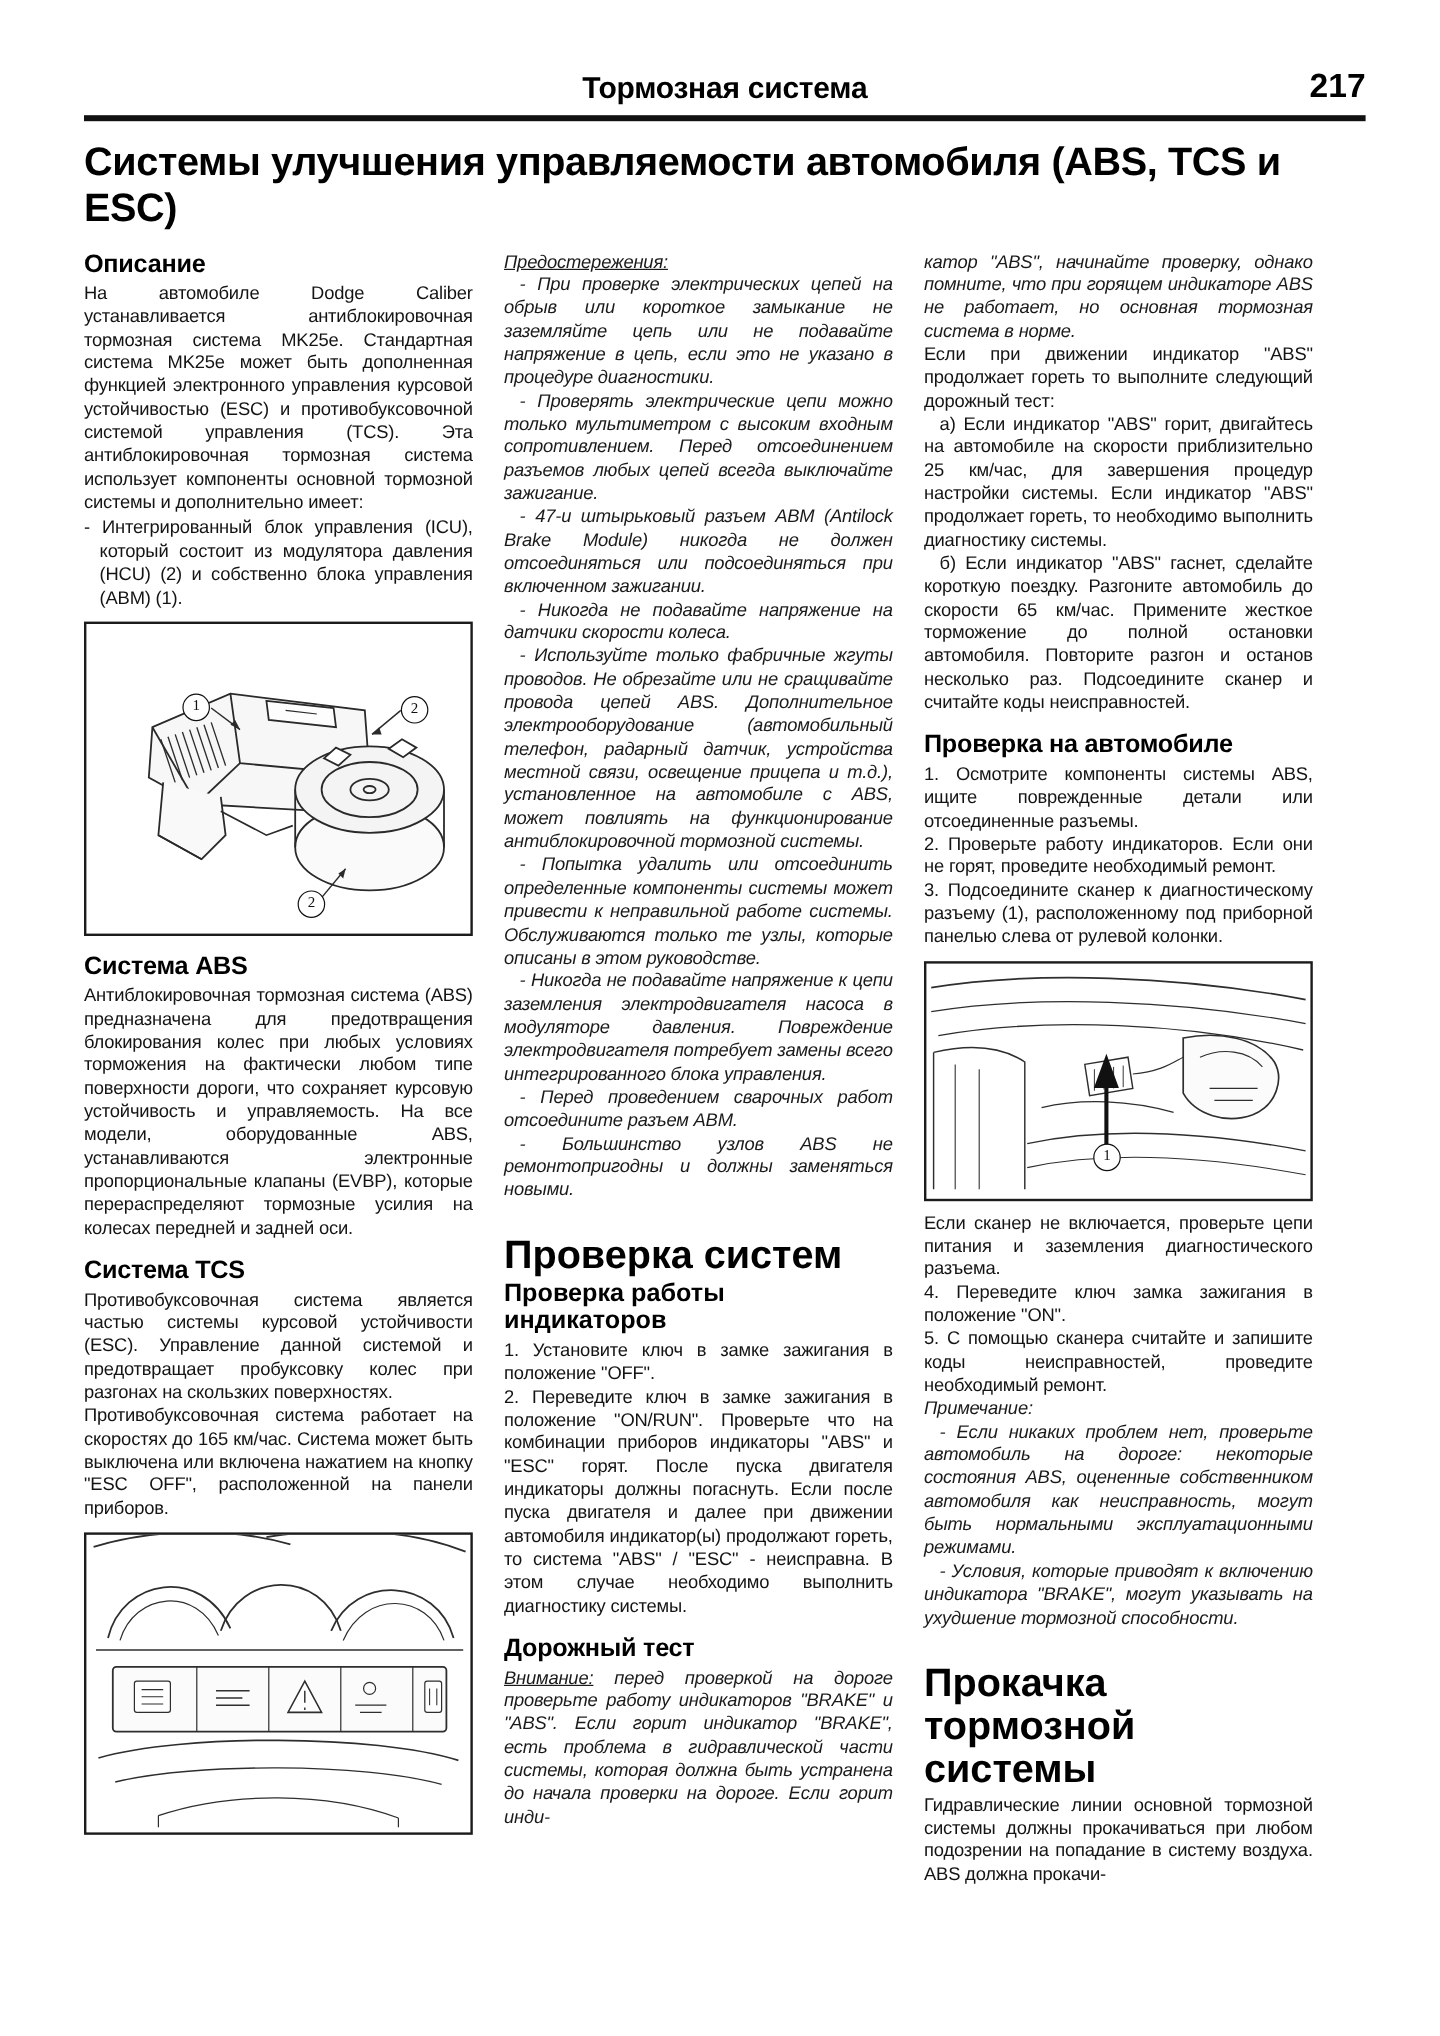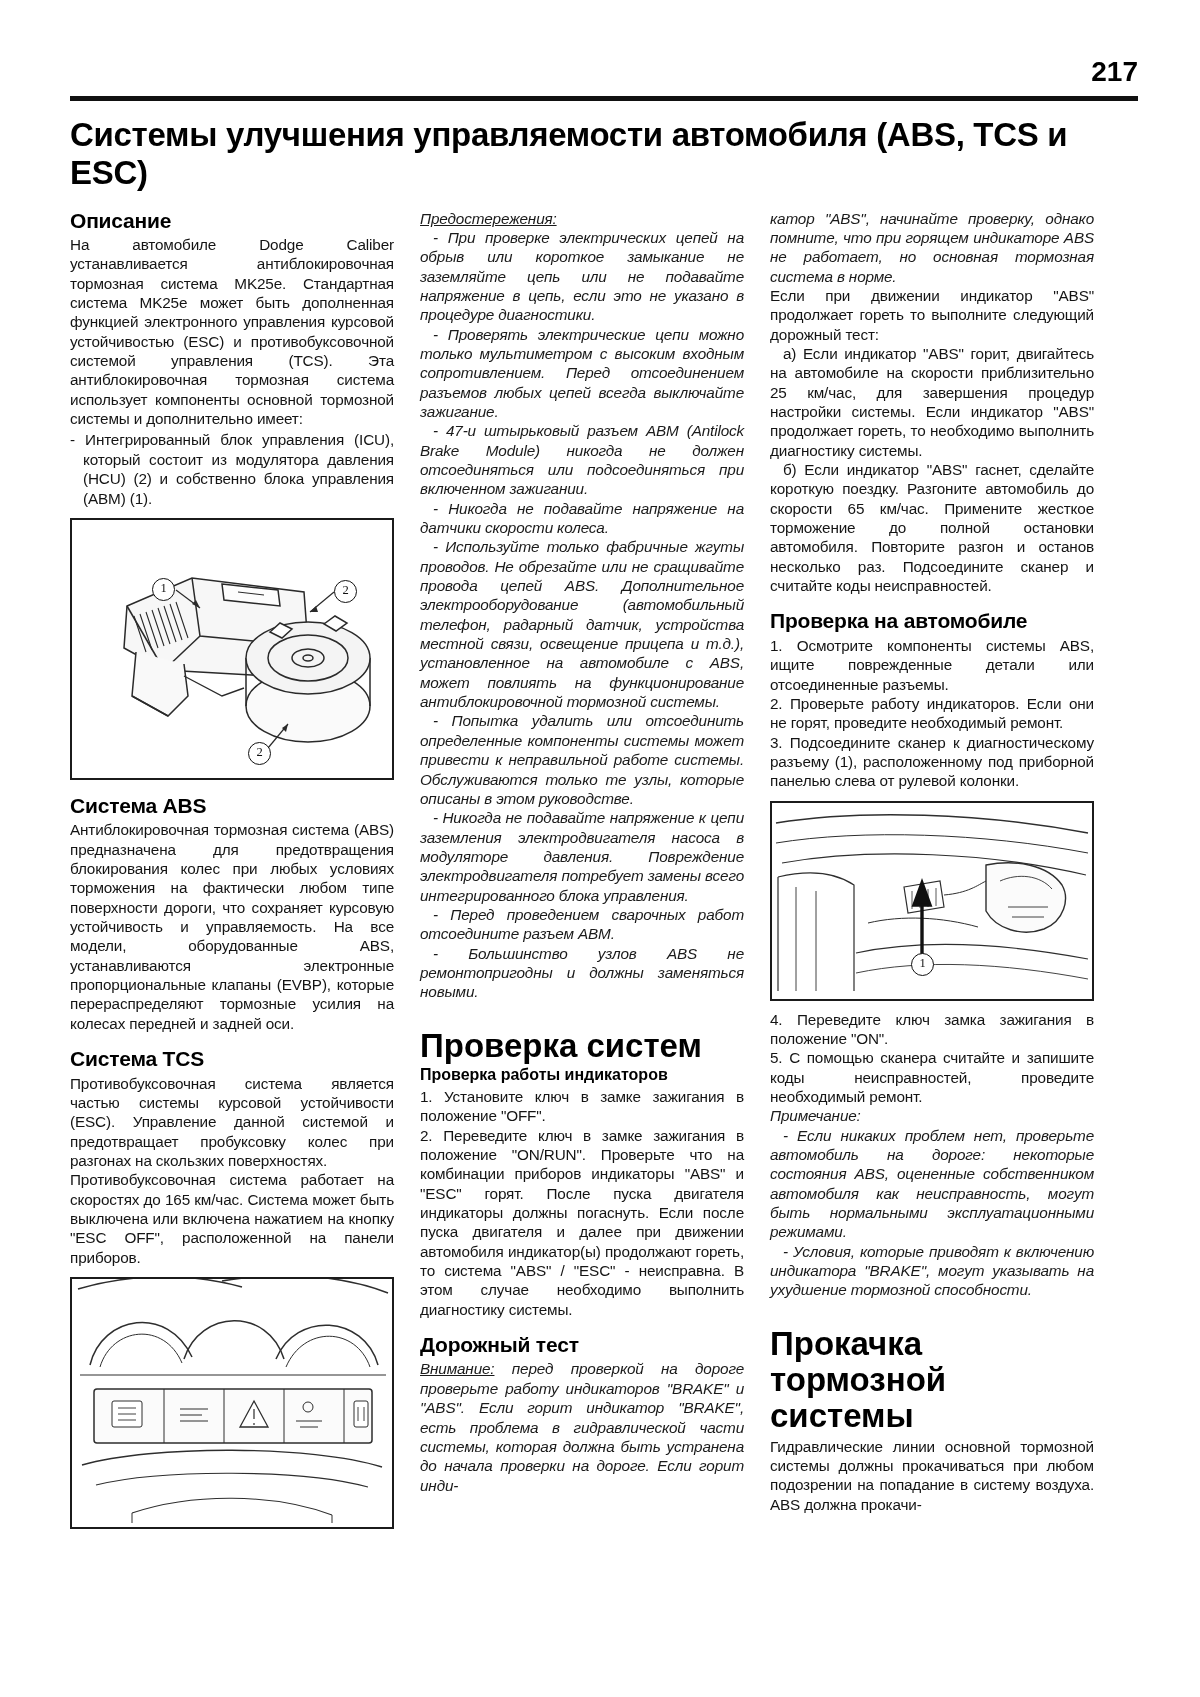--- a/index.html
+++ b/index.html
@@ -76,21 +76,21 @@
     letter-spacing: -0.2px;
   }
   h2.sec.first { margin-top: 0; }
   h2.big {
     font-size: 33px;
     font-weight: bold;
     margin: 26px 0 2px 0;
     line-height: 1.1;
   }
   h3.sub {
-    font-size: 16px;
+    font-size: 21px;
     font-weight: bold;
     margin: 2px 0 3px 0;
     line-height: 1.12;
   }
 
   p.body {
     font-size: 15.3px;
     line-height: 1.265;
     margin: 0;
     text-align: justify;
@@ -153,20 +153,21 @@
   }
 
   svg { display: block; }
 </style>
 </head>
 <body>
 
 <div class="page">
 
   <div class="runhead">
+    <div class="runhead-title">Тормозная система</div>
     <div class="runhead-page">217</div>
     <div class="runhead-rule"></div>
   </div>
 
   <h1 class="doc-title">Системы улучшения управляемости автомобиля (ABS, TCS и ESC)</h1>
 
   <div class="cols">
 
     <div class="col left">
 
@@ -334,20 +335,21 @@
           </g>
 
           <g stroke="#111" stroke-width="3.4" fill="#111">
             <path d="M150 162 L150 96"></path>
             <polygon points="150,80 142,102 158,102"></polygon>
           </g>
         </svg>
         <div class="callout" style="left:139px; top:150px;">1</div>
       </div>
 
+      <p class="body">Если сканер не включается, проверьте цепи питания и заземления диагностического разъема.</p>
       <p class="body">4. Переведите ключ замка зажигания в положение "ON".</p>
       <p class="body">5. С помощью сканера считайте и запишите коды неисправностей, проведите необходимый ремонт.</p>
 
       <p class="ital"><span style="">Примечание:</span></p>
       <p class="ital ind">- Если никаких проблем нет, проверьте автомобиль на дороге: некоторые состояния ABS, оцененные собственником автомобиля как неисправность, могут быть нормальными эксплуатационными режимами.</p>
       <p class="ital ind">- Условия, которые приводят к включению индикатора "BRAKE", могут указывать на ухудшение тормозной способности.</p>
 
       <h2 class="big">Прокачка тормозной системы</h2>
       <p class="body">Гидравлические линии основной тормозной системы должны прокачиваться при любом подозрении на попадание в систему воздуха. ABS должна прокачи-</p>
 

